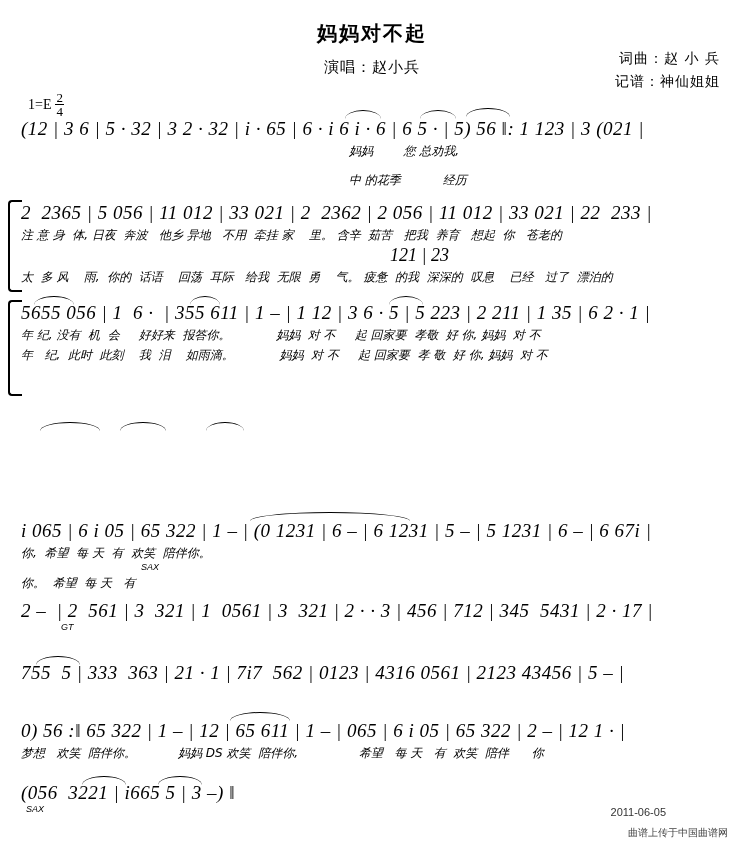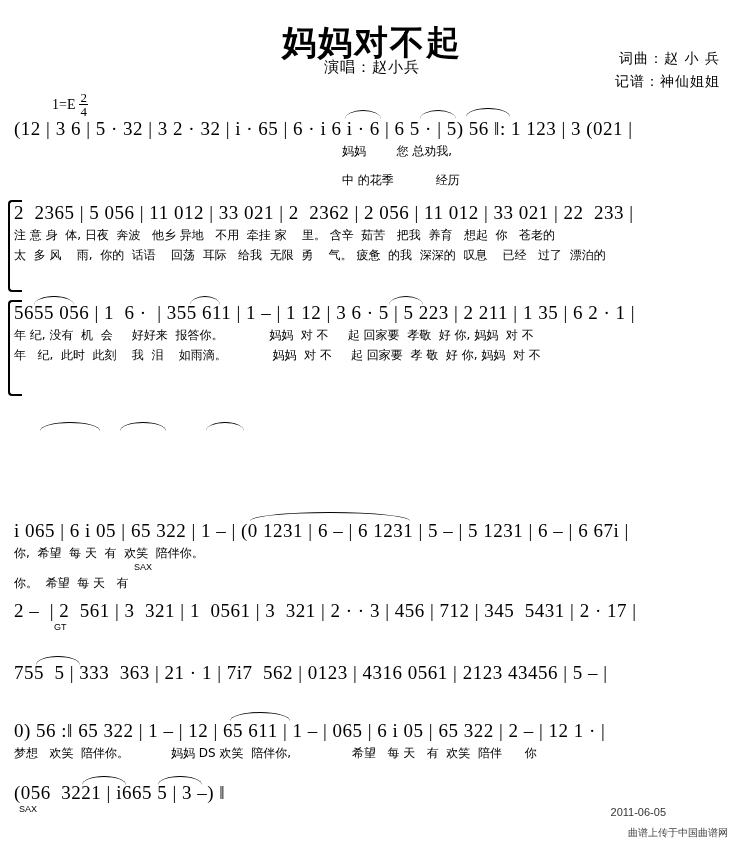--- a/index.html
+++ b/index.html
@@ -17,21 +17,21 @@
     height: 844px;
     background: #ffffff;
     overflow: hidden;
   }
   .title {
     position: absolute;
     top: 20px;
     left: 0;
     width: 744px;
     text-align: center;
-    font-size: 34px;
+    font-size: 20px;
     font-weight: bold;
     font-family: "DejaVu Sans", sans-serif;
     letter-spacing: 2px;
   }
   .singer {
     position: absolute;
     top: 58px;
     left: 0;
     width: 744px;
     text-align: center;
@@ -48,39 +48,39 @@
     white-space: nowrap;
   }
   .credit1 { top: 50px; }
   .credit2 { top: 73px; }
   .keysig {
     position: absolute;
     left: 28px;
     top: 92px;
     font-size: 14px;
     font-family: "Liberation Serif", serif;
-    margin-left: 24px;
   }
   .keysig .frac {
     display: inline-block;
     vertical-align: middle;
     text-align: center;
     line-height: 1.0;
     font-size: 13px;
     margin-left: 4px;
     position: relative;
     top: -1px;
   }
   .keysig .frac .num { display: block; border-bottom: 1px solid #000; padding: 0 1px;}
   .keysig .frac .den { display: block; padding: 0 1px;}
 
   .line {
     position: absolute;
-    left: 14px;
+    left: 21px;
     width: 700px;
+    font-style: italic;
   }
   .notes {
     font-family: "Liberation Serif", serif;
     font-size: 19px;
     letter-spacing: 0.5px;
     white-space: pre;
     line-height: 1.15;
   }
   .lyric {
     font-family: "DejaVu Sans", sans-serif;
@@ -152,20 +152,21 @@
     <div class="lyric lyric2">                                                                                      中 的花季           经历</div>
   </div>
   <div class="slur" style="left:345px; top:110px; width:36px;"></div>
   <div class="slur" style="left:420px; top:110px; width:36px;"></div>
   <div class="slur" style="left:466px; top:108px; width:44px;"></div>
 
   <div class="brace" style="top:200px; height:88px;"></div>
   <div class="line" style="top:202px;">
     <div class="notes">2  2365 | 5 056 | 11 012 | 33 021 | 2  2362 | 2 056 | 11 012 | 33 021 | 22  233 |</div>
     <div class="lyric">注 意 身  体, 日夜  奔波   他乡 异地   不用  牵挂 家    里。 含辛  茹苦   把我  养育   想起  你   苍老的</div>
+    <div class="sub">                                                                                  121 | 23</div>
     <div class="lyric">太  多 风    雨,  你的  话语    回荡  耳际   给我  无限  勇    气。 疲惫  的我  深深的  叹息    已经   过了  漂泊的</div>
   </div>
 
   <div class="brace" style="top:300px; height:92px;"></div>
   <div class="line" style="top:302px;">
     <div class="notes">5655 056 | 1  6 ·  | 355 611 | 1 – | 1 12 | 3 6 · 5 | 5 223 | 2 211 | 1 35 | 6 2 · 1 |</div>
     <div class="lyric">年 纪, 没有  机  会     好好来  报答你。            妈妈  对 不     起 回家要  孝敬  好 你, 妈妈  对 不</div>
     <div class="lyric">年   纪,  此时  此刻    我  泪    如雨滴。            妈妈  对 不     起 回家要  孝 敬  好 你, 妈妈  对 不</div>
   </div>
   <div class="slur" style="left:34px; top:296px; width:40px;"></div>

